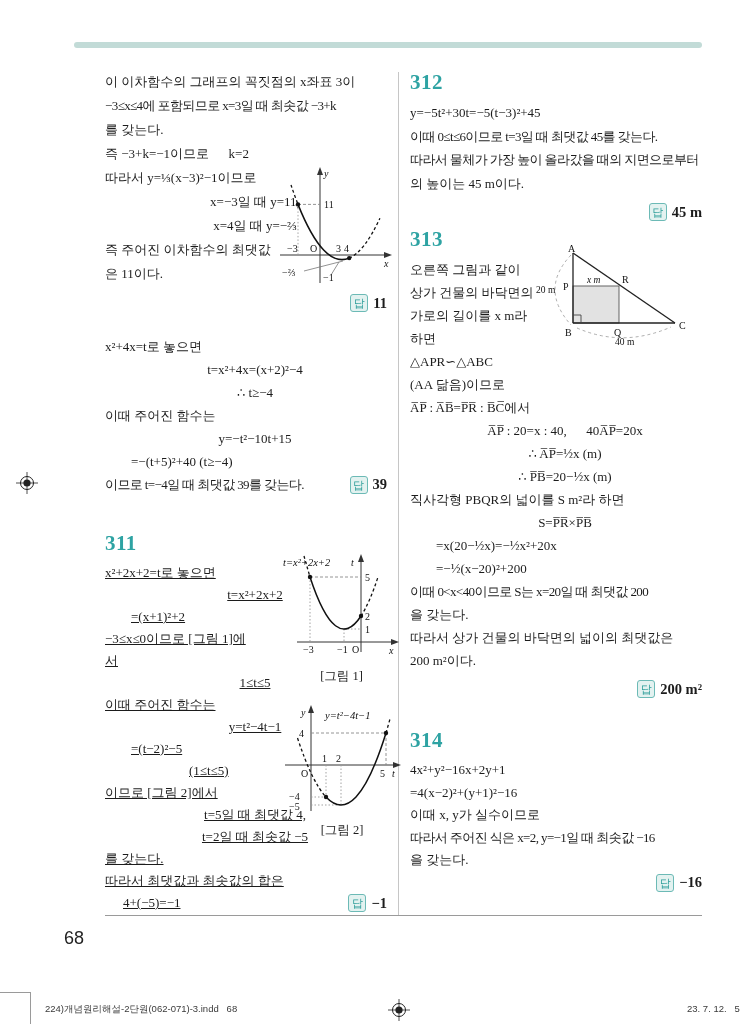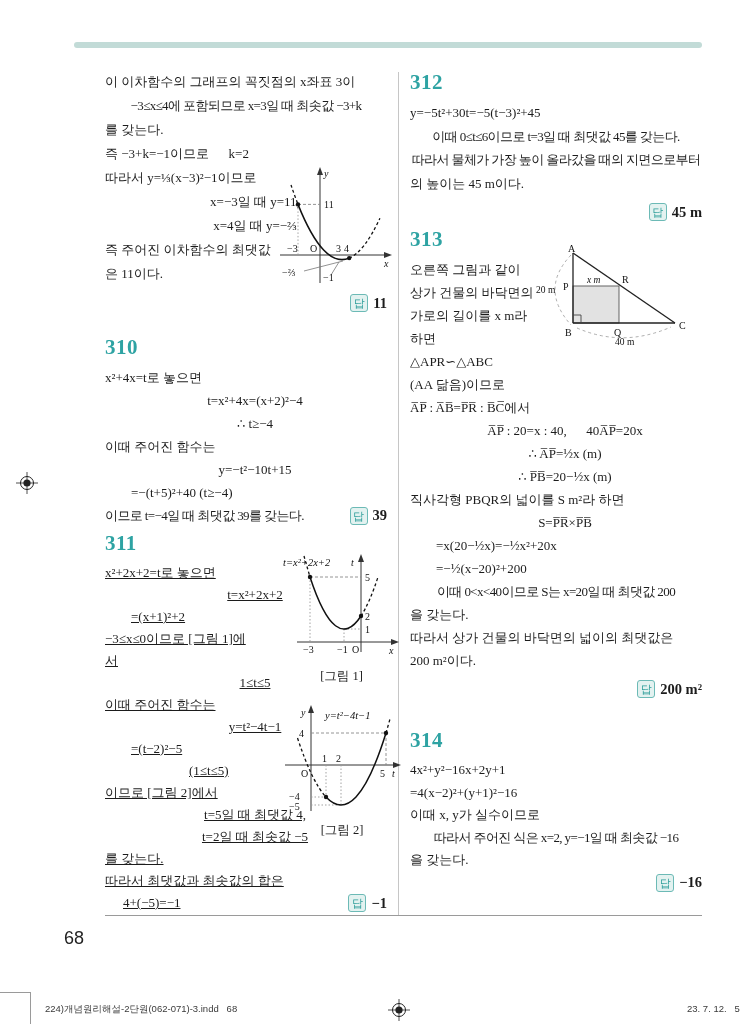--- a/index.html
+++ b/index.html
@@ -16,21 +16,21 @@
   .hnum{font-family:Liberation Serif, serif;font-weight:bold;font-size:21px;
         color:#2ea3a3;letter-spacing:.5px;margin-bottom:7px;line-height:24px;}
   .line{font-size:13px;line-height:23px;white-space:pre;}
   .s309 .line{line-height:24px;}
   .s311 .line{line-height:22px;text-decoration:underline;}
   .s312 .line{line-height:23.5px;}
   .s314 .line{line-height:22.5px;}
   .ind1{padding-left:18px;text-align:center;}
   .ind2{padding-left:26px;}
   .ind4{padding-left:84px;}
-  .tight{letter-spacing:-0.6px;text-align:center;}
+  .tight{letter-spacing:-0.6px;}
   .ansrow{display:flex;justify-content:flex-end;margin-top:8px;}
   .ansinline{display:flex;justify-content:space-between;align-items:center;}
   .badge{display:inline-flex;align-items:center;gap:5px;
          font-weight:bold;font-size:14.5px;font-family:"Liberation Serif",serif;}
   .chip{display:inline-block;width:16px;height:16px;border:1px solid #6cbab6;border-radius:3px;
         background:#e3f2f0;color:#2e9e9a;font-family:"Liberation Sans",sans-serif;
         font-size:11px;line-height:16px;text-align:center;font-weight:normal;}
   .fig{position:absolute;}
   .figcap{text-align:center;font-size:12.5px;margin-top:2px;}
   svg text{font-family:"Liberation Serif",serif;font-size:10px;fill:#111;}
@@ -100,21 +100,20 @@
     <text x="46" y="45">11</text>
     <text x="9" y="89">−3</text>
     <text x="58" y="89">3</text>
     <text x="66" y="89">4</text>
     <text x="4" y="113">−⅔</text>
     <text x="45" y="118">−1</text>
   </svg>
 </div>
 
 <div class="sec s310" style="left:105px;top:335px;width:282px;">
-  <div class="hnum">310</div>
   <div class="line">x²+4x=t로 놓으면</div>
   <div class="line ind1">t=x²+4x=(x+2)²−4</div>
   <div class="line ind1">∴ t≥−4</div>
   <div class="line">이때 주어진 함수는</div>
   <div class="line ind1">y=−t²−10t+15</div>
   <div class="line ind2">=−(t+5)²+40 (t≥−4)</div>
   <div class="ansinline">
     <div class="line tight">이므로 t=−4일 때 최댓값 39를 갖는다.</div>
     <span class="badge">
         <span class="chip">답</span>

